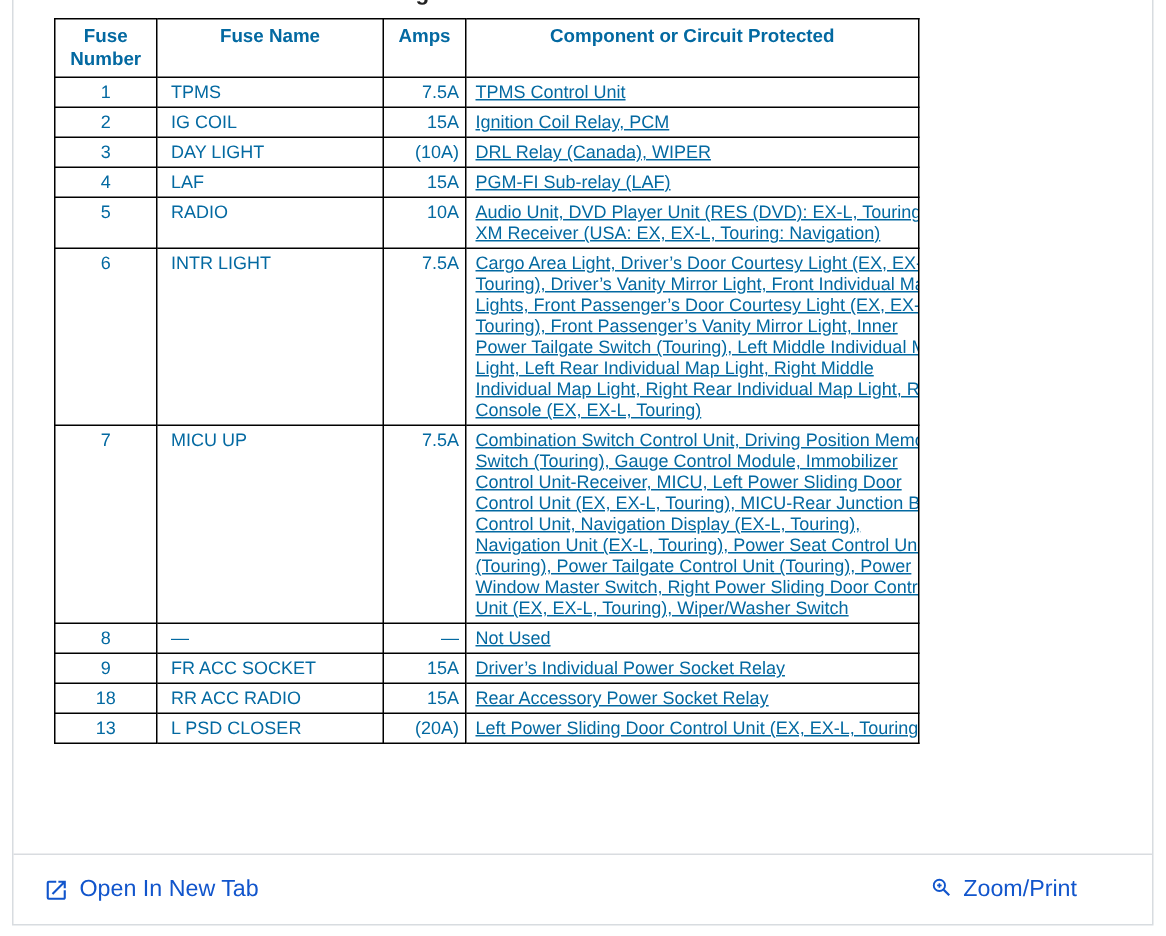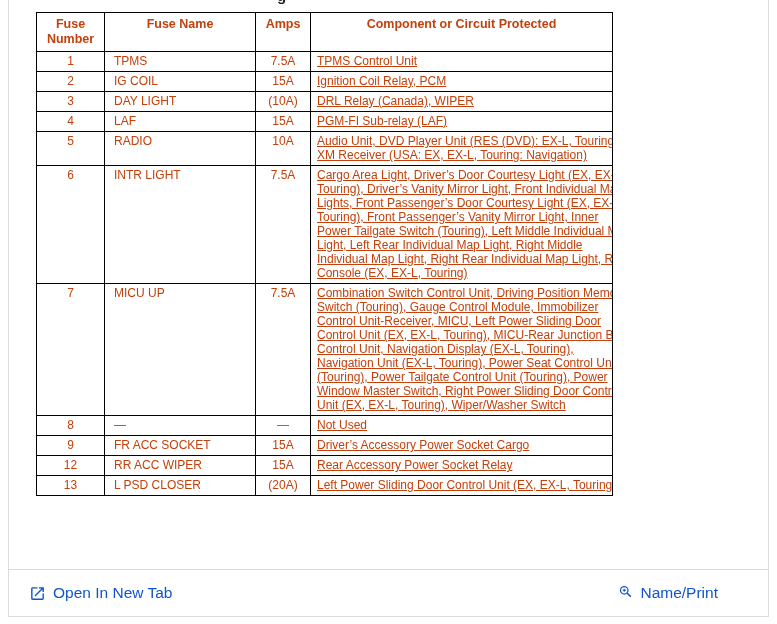--- a/index.html
+++ b/index.html
@@ -45,42 +45,42 @@
     display: block;
     margin-top: -13px;
     font-size: 15px;
     font-weight: bold;
     color: #222;
   }
   table.fuse-table {
     border-collapse: collapse;
     table-layout: fixed;
     width: 576px;
-    color: #c2410c;
+    color: #0369a1;
     font-size: 12px;
   }
   .fuse-table th, .fuse-table td {
     border: 1px solid #000;
     vertical-align: top;
     overflow: hidden;
   }
   .fuse-table th {
     font-weight: bold;
     font-size: 12.5px;
     line-height: 15px;
     text-align: center;
     padding: 4px 2px;
     background: #fff;
   }
   .fuse-table td {
     padding: 2px 4px 3px;
     line-height: 14px;
   }
   td.col-number { text-align: center; }
-  td.col-amps   { text-align: center; }
+  td.col-amps   { text-align: right; }
   td.col-name   { padding-left: 9px; }
   td.col-component {
     white-space: pre;
     padding-left: 6px;
     text-decoration: underline;
   }
   .footer {
     flex: 0 0 47px;
     box-sizing: border-box;
     border-top: 1px solid #d9dce0;
@@ -193,25 +193,25 @@
           <tr>
             <td class="col-number">8</td>
             <td class="col-name">—</td>
             <td class="col-amps">—</td>
             <td class="col-component">Not Used</td>
           </tr>
           <tr>
             <td class="col-number">9</td>
             <td class="col-name">FR ACC SOCKET</td>
             <td class="col-amps">15A</td>
-            <td class="col-component">Driver’s Accessory Power Socket Cargo</td>
-          </tr>
-          <tr>
-            <td class="col-number">12</td>
-            <td class="col-name">RR ACC WIPER</td>
+            <td class="col-component">Driver’s Individual Power Socket Relay</td>
+          </tr>
+          <tr>
+            <td class="col-number">18</td>
+            <td class="col-name">RR ACC RADIO</td>
             <td class="col-amps">15A</td>
             <td class="col-component">Rear Accessory Power Socket Relay</td>
           </tr>
           <tr>
             <td class="col-number">13</td>
             <td class="col-name">L PSD CLOSER</td>
             <td class="col-amps">(20A)</td>
             <td class="col-component">Left Power Sliding Door Control Unit (EX, EX-L, Touring)</td>
           </tr>
         </tbody>
@@ -232,18 +232,18 @@
 
     <a class="link">
       <span class="icon zoom">
         <svg viewBox="0 0 24 24" width="15" height="15" aria-hidden="true">
           <circle cx="10" cy="10" r="6" fill="none" stroke="currentColor" stroke-width="2"></circle>
           <line x1="10" y1="7.6" x2="10" y2="12.4" stroke="currentColor" stroke-width="1.8"></line>
           <line x1="7.6" y1="10" x2="12.4" y2="10" stroke="currentColor" stroke-width="1.8"></line>
           <line x1="14.6" y1="14.6" x2="20.5" y2="20.5" stroke="currentColor" stroke-width="2.4"></line>
         </svg>
       </span>
-      <span>Name/Print</span>
+      <span>Zoom/Print</span>
     </a>
 
   </div>
 
 </div>
 
 </body></html>

